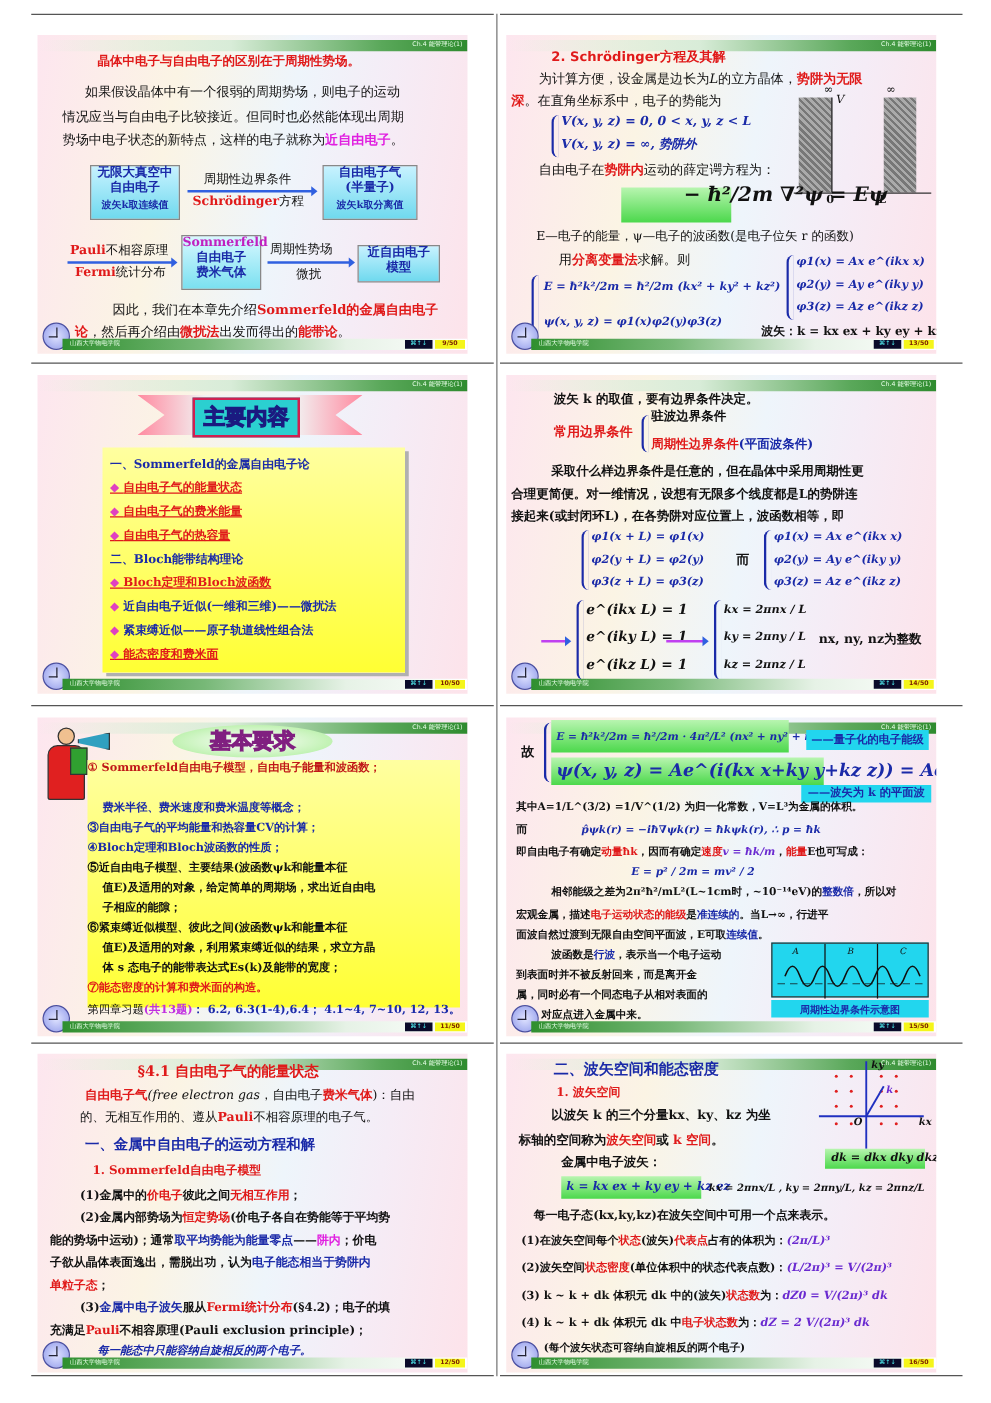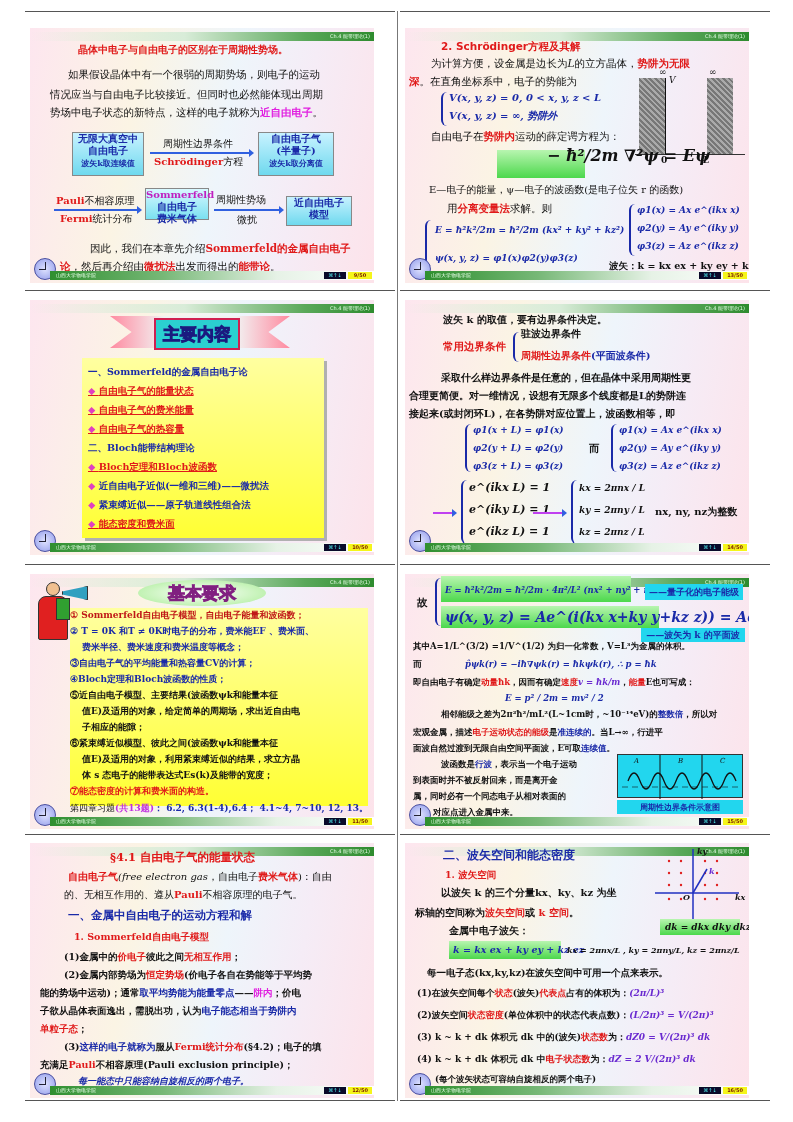--- a/index.html
+++ b/index.html
@@ -105,21 +105,21 @@
   <div class="t" style="left:124px; top:126px; font-size:10px;"><span class="r">Schrödinger</span><span>方程</span></div>
   <div class="box" style="left:228px; top:104px; width:76px; height:44px;">
     <div>自由电子气</div>
       <div>(半量子)</div>
       <div class="sub">波矢k取分离值</div>
   </div>
 
   <div class="t" style="left:26px; top:166px; font-size:10px; line-height:13px;"><span class="r">Pauli</span><span>不相容原理</span></div>
   <div class="arrow" style="left:24px; top:181px; width:84px;"></div>
   <div class="t" style="left:30px; top:184px; font-size:10px; line-height:13px;"><span class="r">Fermi</span><span>统计分布</span></div>
-  <div class="box" style="left:115px; top:160px; width:64px; height:32px; background:linear-gradient(180deg,#d8f8ff,#7ae0f0);">
+  <div class="box" style="left:115px; top:160px; width:64px; height:44px; background:linear-gradient(180deg,#d8f8ff,#7ae0f0);">
     <div style="color:#c020c0;">Sommerfeld</div>
       <div>自由电子</div>
       <div>费米气体</div>
   </div>
   <div class="t" style="left:186px; top:164px; font-size:10px;">周期性势场</div>
   <div class="arrow" style="left:184px; top:181px; width:66px;"></div>
   <div class="t" style="left:207px; top:184px; font-size:10px;">微扰</div>
   <div class="box" style="left:256px; top:168px; width:66px; height:30px;">
     <div>近自由电子</div>
       <div>模型</div>
@@ -263,21 +263,20 @@
     <div style="position:absolute; left:14px; top:2px; width:14px; height:14px; border-radius:50%; background:#f0c090; border:1px solid #333;"></div>
     <div style="position:absolute; left:6px; top:16px; width:30px; height:44px; background:#e02020; border-radius:8px 8px 2px 2px; border:1px solid #333;"></div>
     <div style="position:absolute; left:24px; top:18px; width:14px; height:22px; background:#30a030; border:1px solid #333;"></div>
     <div style="position:absolute; left:30px; top:6px; width:26px; height:14px; background:#30a0c0; clip-path:polygon(0 40%,100% 0,100% 100%,0 60%); border:1px solid #333;"></div>
   </div>
   <div style="position:absolute; left:108px; top:6px; width:128px; height:26px; border-radius:50%; background:radial-gradient(ellipse,#ffffff 0%,#b8f0a8 80%); text-align:center;">
     <span style="font-size:17px; line-height:26px; font-weight:bold; color:#ff40d0; -webkit-text-stroke:1px #802080; font-family:'DejaVu Sans',sans-serif;">基本要求</span>
   </div>
   <div class="yellowpanel" style="left:40px; top:34px; width:298px; height:198px; box-shadow:none;"></div>
   <div class="t" style="left:40px; top:33px; font-size:9px; font-weight:bold; color:#c01818;">① Sommerfeld自由电子模型，自由电子能量和波函数；</div>
-  <div class="t b" style="left:40px; top:49px; font-size:9px;">② T = 0K 和T ≠ 0K时电子的分布，费米能EF 、费米面、</div>
   <div class="t b" style="left:52px; top:65px; font-size:9px;">费米半径、费米速度和费米温度等概念；</div>
   <div class="t b" style="left:40px; top:81px; font-size:9px;">③自由电子气的平均能量和热容量CV的计算；</div>
   <div class="t b" style="left:40px; top:97px; font-size:9px;">④Bloch定理和Bloch波函数的性质；</div>
   <div class="t bold" style="left:40px; top:113px; font-size:9px;">⑤近自由电子模型、主要结果(波函数ψk和能量本征</div>
   <div class="t bold" style="left:52px; top:129px; font-size:9px;">值E)及适用的对象，给定简单的周期场，求出近自由电</div>
   <div class="t bold" style="left:52px; top:145px; font-size:9px;">子相应的能隙；</div>
   <div class="t bold" style="left:40px; top:161px; font-size:9px;">⑥紧束缚近似模型、彼此之间(波函数ψk和能量本征</div>
   <div class="t bold" style="left:52px; top:177px; font-size:9px;">值E)及适用的对象，利用紧束缚近似的结果，求立方晶</div>
   <div class="t bold" style="left:52px; top:193px; font-size:9px;">体 s 态电子的能带表达式Es(k)及能带的宽度；</div>
   <div class="t r" style="left:40px; top:209px; font-size:9px;">⑦能态密度的计算和费米面的构造。</div>
@@ -344,21 +343,21 @@
   <div class="t r" style="left:80px; top:6px; font-size:11.5px;">§4.1 自由电子气的能量状态</div>
   <div class="t" style="left:38px; top:26px; font-size:10px;"><span class="r">自由电子气</span><span class="ital">(free electron gas</span><span>，自由电子</span><span class="r">费米气体</span><span>)：自由</span></div>
   <div class="t" style="left:10px; top:44px; font-size:10px;padding-left:24px;"><span>的、无相互作用的、遵从</span><span class="r">Pauli</span><span>不相容原理的电子气。</span></div>
   <div class="t b" style="left:38px; top:64px; font-size:11.5px; font-family:'DejaVu Sans',sans-serif;">一、金属中自由电子的运动方程和解</div>
   <div class="t r" style="left:44px; top:86px; font-size:9.5px;">1. Sommerfeld自由电子模型</div>
   <div class="t bold" style="left:34px; top:106px; font-size:9.5px;"><span>(1)金属中的</span><span class="r">价电子</span><span>彼此之间</span><span class="r">无相互作用</span><span>；</span></div>
   <div class="t bold" style="left:34px; top:124px; font-size:9.5px;"><span>(2)金属内部势场为</span><span class="r">恒定势场</span><span>(价电子各自在势能等于平均势</span></div>
   <div class="t bold" style="left:10px; top:142px; font-size:9.5px;"><span>能的势场中运动)；通常</span><span class="b">取平均势能为能量零点</span><span>——</span><span class="m">阱内</span><span>；价电</span></div>
   <div class="t bold" style="left:10px; top:160px; font-size:9.5px;"><span>子欲从晶体表面逸出，需脱出功，认为</span><span class="b">电子能态相当于势阱内</span></div>
   <div class="t bold" style="left:10px; top:178px; font-size:9.5px;"><span class="r">单粒子态</span><span>；</span></div>
-  <div class="t bold" style="left:34px; top:196px; font-size:9.5px;"><span>(3)</span><span class="b">这样的电子就称为</span><span>服从</span><span class="r">Fermi统计分布</span><span>(§4.2)；电子的填</span></div>
+  <div class="t bold" style="left:34px; top:196px; font-size:9.5px;"><span>(3)</span><span class="b">金属中电子波矢</span><span>服从</span><span class="r">Fermi统计分布</span><span>(§4.2)；电子的填</span></div>
   <div class="t bold" style="left:10px; top:214px; font-size:9.5px;"><span>充满足</span><span class="r">Pauli</span><span>不相容原理(Pauli exclusion principle)；</span></div>
   <div class="t b ital" style="left:48px; top:230px; font-size:9px;">每一能态中只能容纳自旋相反的两个电子。</div>
 
   <div class="clock"></div>
   <div class="bottombar">
     <span class="uni">山西大学物电学院</span>
     <span class="nav">⌘↑↓</span>
     <span class="page">12/50</span>
   </div>
 </div>

